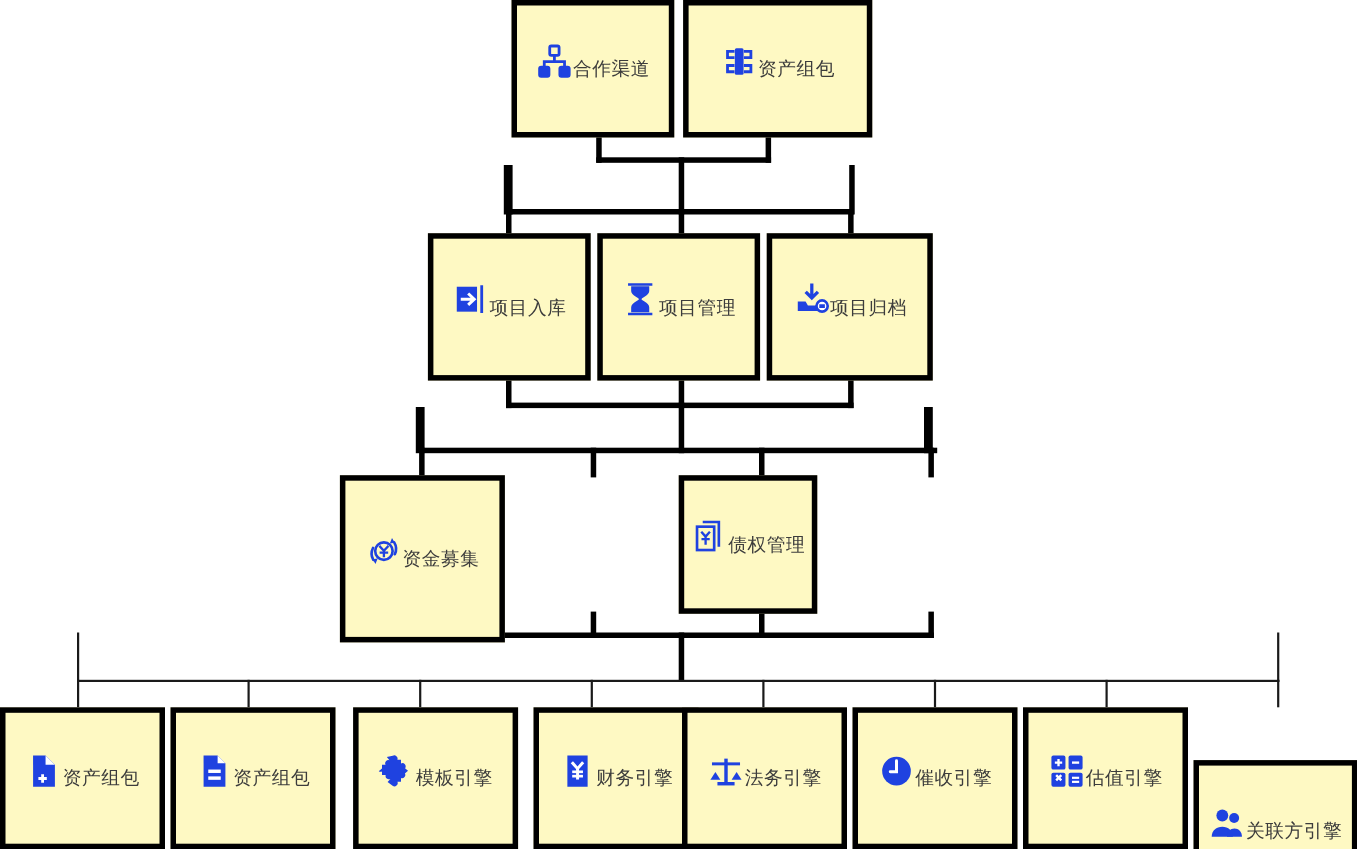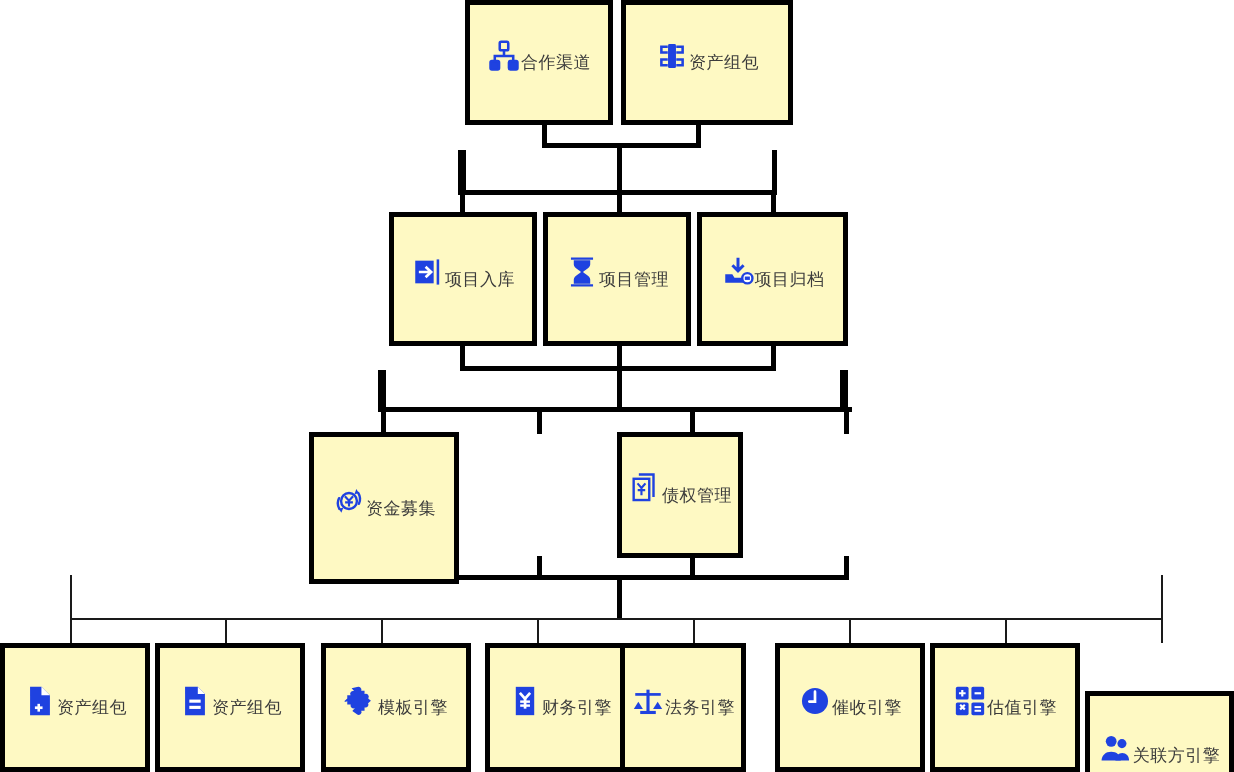--- a/index.html
+++ b/index.html
@@ -212,21 +212,21 @@
         <path d="M5.5 2h13v20h-13z"></path>
         <path d="M9 7l3 3.4L15 7" stroke="#ffffff" stroke-width="1.9" fill="none" stroke-linecap="square"></path>
         <rect x="11.1" y="10" width="1.9" height="7.4" fill="#ffffff"></rect>
         <rect x="8.6" y="11.6" width="6.9" height="1.7" fill="#ffffff"></rect>
         <rect x="8.6" y="14.4" width="6.9" height="1.7" fill="#ffffff"></rect>
       </svg>
     </span>
     <span class="lbl">财务引擎</span>
   </div>
 
-  <div class="node" style="left:620px;top:643px;width:126px;height:129px;">
+  <div class="node" style="left:620px;top:643px;width:150px;height:129px;">
     <span class="ico">
       <svg viewBox="0 0 24 24" fill="#1f42e0">
         <rect x="10.9" y="4" width="2.2" height="16"></rect>
         <rect x="6.5" y="19" width="11" height="2.2"></rect>
         <path d="M5.2 12.6L2 17.6h6.4z"></path>
         <path d="M18.8 12.6L15.6 17.6H22z"></path>
         <rect x="3" y="6.4" width="18" height="1.9"></rect>
       </svg>
     </span>
     <span class="lbl">法务引擎</span>

